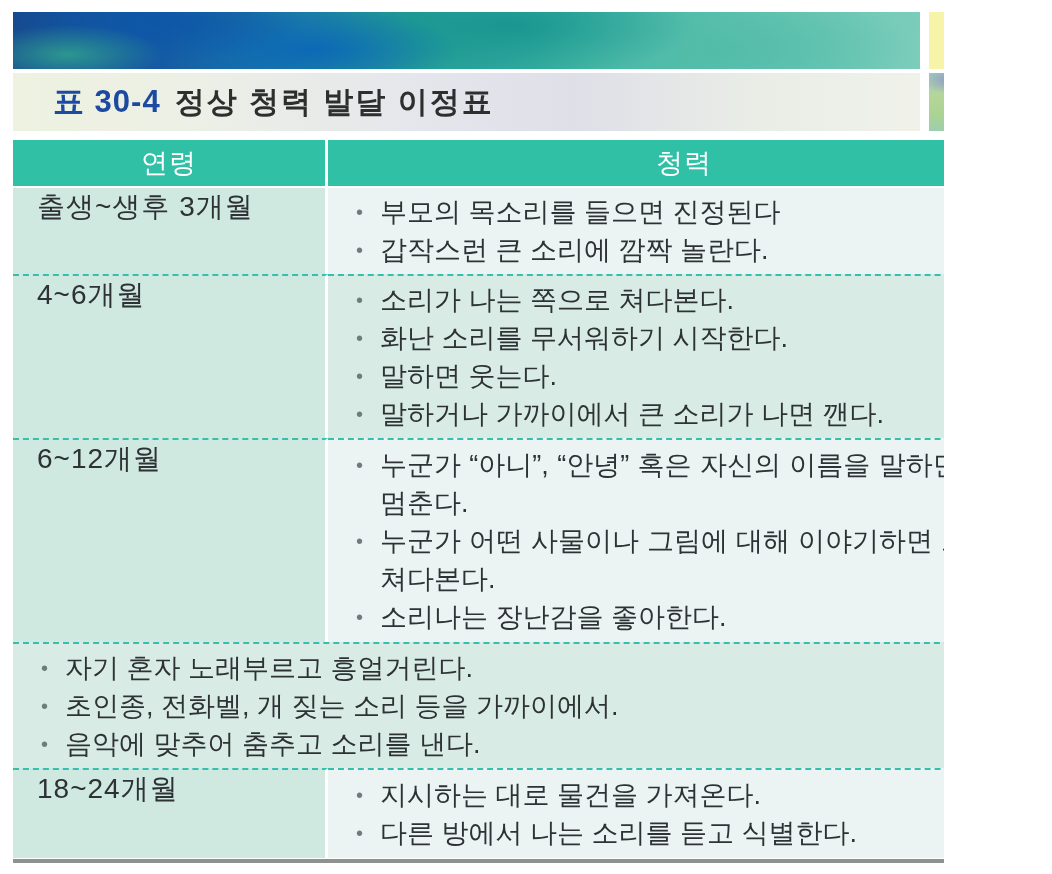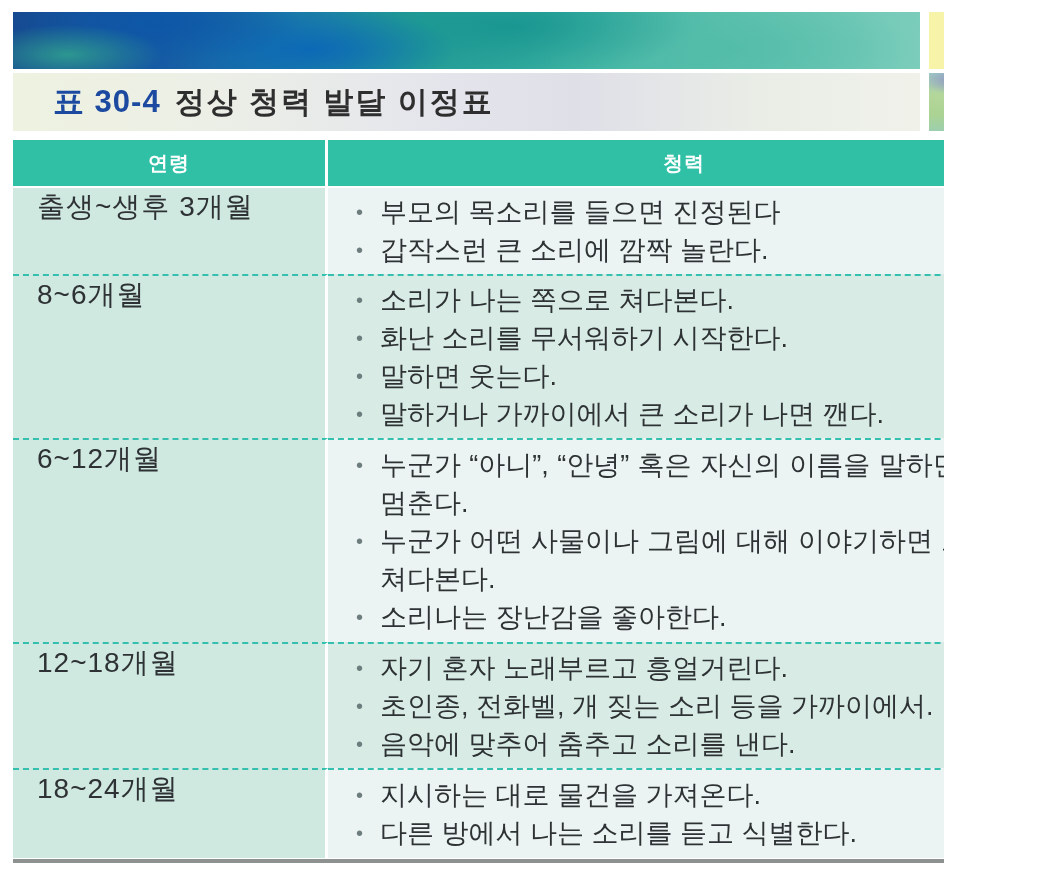--- a/index.html
+++ b/index.html
@@ -49,21 +49,21 @@
       radial-gradient(ellipse 80px 30px at 60% 95%, rgba(108,197,178,.9) 0%, rgba(108,197,178,0) 60%),
       linear-gradient(180deg,#9fd0c4 0%,#b4d69a 38%,#abd393 72%,#9ccfae 100%);
   }
 
   
   .table { position:absolute; left:13px; top:140px; width:1027px; }
 
   .thead { display:flex; height:46px; margin-bottom:2px; }
   .th {
     background:var(--header-bg,#2fc0a6); color:var(--header-text,#ffffff);
-    font-weight:bold; font-size:20px; letter-spacing:1px;
+    font-weight:normal; font-size:27px; letter-spacing:1px;
     display:flex; align-items:center; justify-content:center;
   }
   .th-age { width:315px; border-right:3px solid #ffffff; }
   .th-hearing { flex:1; }
 
   .tr { display:flex; }
   .tr + .tr .td { border-top:2px dashed var(--dashed-line,#35bfae); }
 
   .tr:nth-child(1) { min-height:86px; }
   .tr:nth-child(2) { min-height:164px; }
@@ -129,21 +129,21 @@
     <span class="item-text">부모의 목소리를 들으면 진정된다</span>
   </div>
             <div class="item">
     <span class="bullet">•</span>
     <span class="item-text">갑작스런 큰 소리에 깜짝 놀란다.</span>
   </div>
           </div>
   </div>
         <div class="tr alt">
     <div class="td td-age">
-      <span class="age-text">8~6개월</span>
+      <span class="age-text">4~6개월</span>
     </div>
     <div class="td td-items">
             <div class="item">
     <span class="bullet">•</span>
     <span class="item-text">소리가 나는 쪽으로 쳐다본다.</span>
   </div>
             <div class="item">
     <span class="bullet">•</span>
     <span class="item-text">화난 소리를 무서워하기 시작한다.</span>
   </div>
@@ -170,23 +170,20 @@
     <span class="bullet">•</span>
     <span class="item-text">누군가 어떤 사물이나 그림에 대해 이야기하면 그것을 쳐다본다.</span>
   </div>
             <div class="item">
     <span class="bullet">•</span>
     <span class="item-text">소리나는 장난감을 좋아한다.</span>
   </div>
           </div>
   </div>
         <div class="tr alt">
-    <div class="td td-age">
-      <span class="age-text">12~18개월</span>
-    </div>
     <div class="td td-items">
             <div class="item">
     <span class="bullet">•</span>
     <span class="item-text">자기 혼자 노래부르고 흥얼거린다.</span>
   </div>
             <div class="item">
     <span class="bullet">•</span>
     <span class="item-text">초인종, 전화벨, 개 짖는 소리 등을 가까이에서.</span>
   </div>
             <div class="item">

